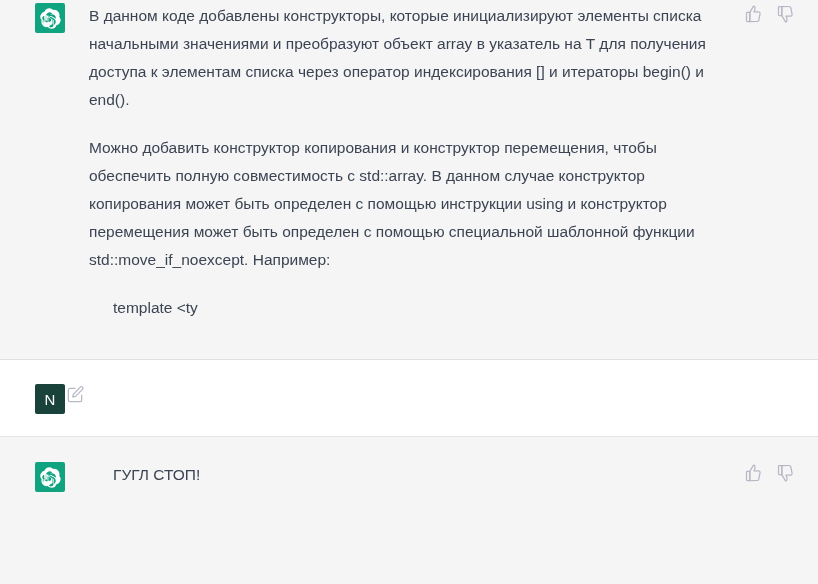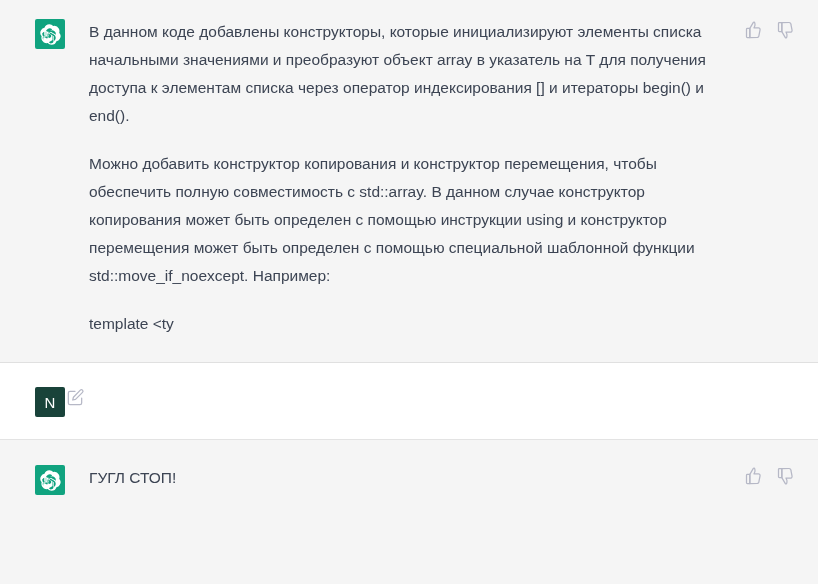--- a/index.html
+++ b/index.html
@@ -38,21 +38,21 @@
     border-top: 1px solid transparent;
   }
 
   .message.user {
     background: #ffffff;
     border-bottom: 1px solid #e3e3e3;
   }
 
   
   .message.block-1 {
-    padding: 16px 0 24px 0;
+    padding: 0 0 24px 0;
     min-height: 360px;
   }
   .message.block-2 {
     padding: 22px 0 22px 0;
     min-height: 66px;
   }
   .message.block-3 {
     padding: 22px 0 16px 0;
     flex: 1 1 auto;
     border-bottom: none;
@@ -99,20 +99,21 @@
     font-size: 15.5px;
     line-height: 28px;
     word-wrap: break-word;
   }
 
   .msg-body p {
     margin: 0 0 20px 0;
   }
   .msg-body p:last-child {
     margin-bottom: 0;
+    margin-left: 24px;
   }
 
   .actions {
     flex: 0 0 auto;
     display: flex;
     align-items: flex-start;
     gap: 12px;
     margin-right: 22px;
     padding-top: 3px;
   }

